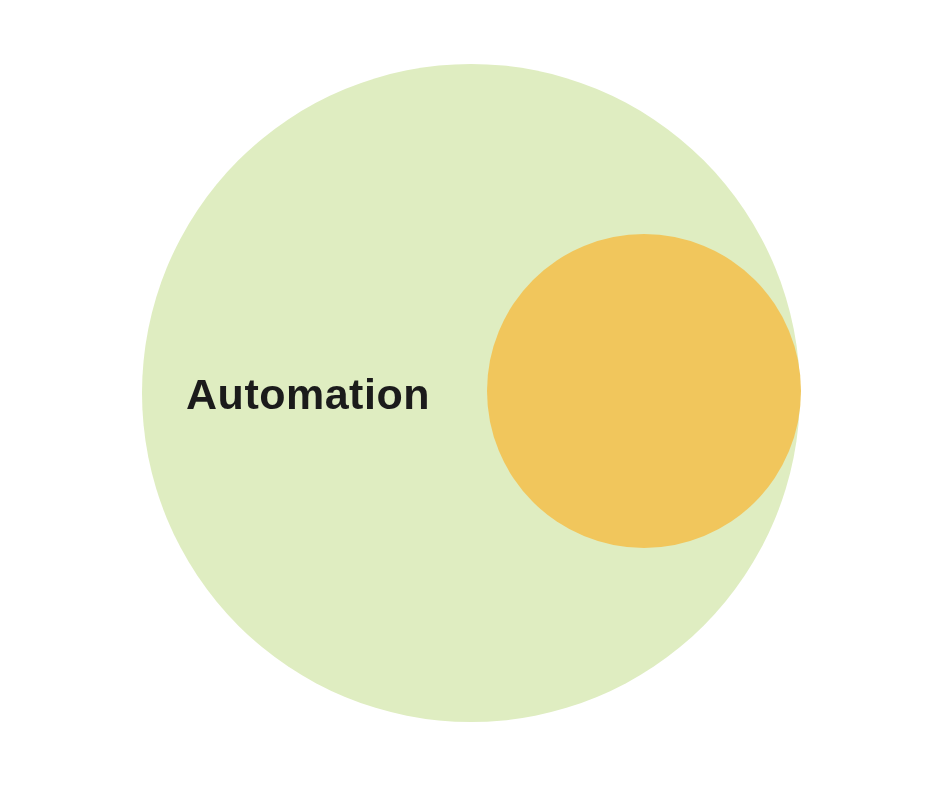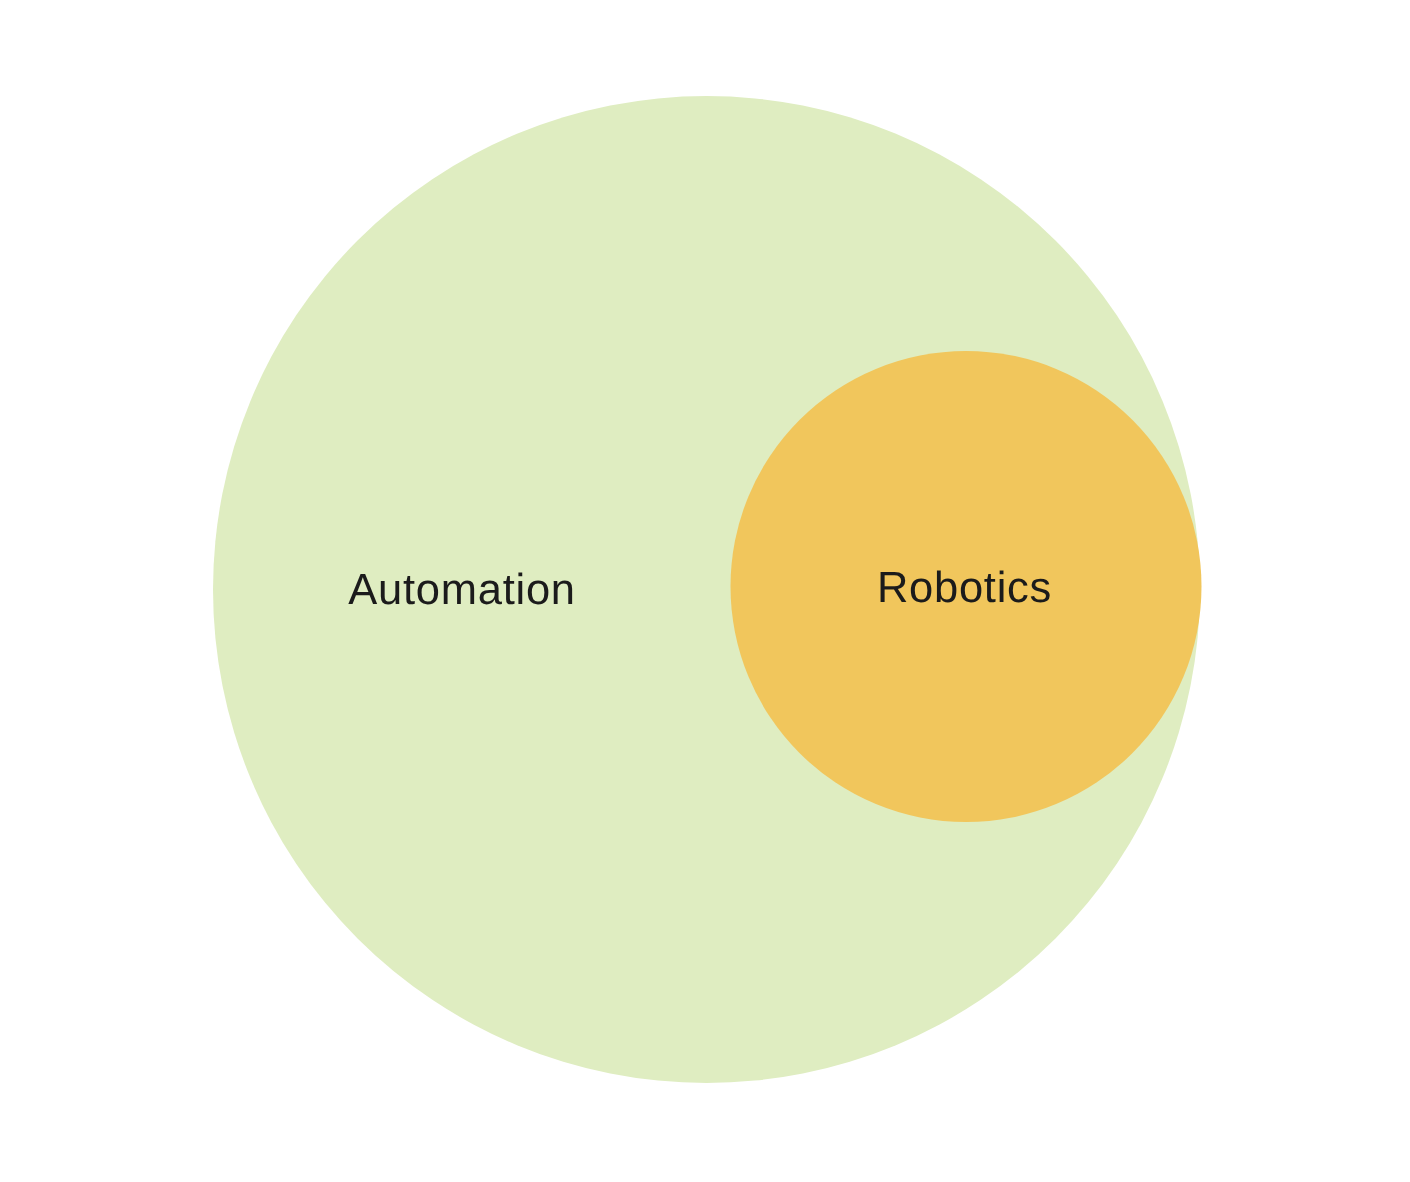--- a/index.html
+++ b/index.html
@@ -27,22 +27,22 @@
   }
   .circle-inner {
     left: 487px;
     top: 234px;
     width: 314px;
     height: 314px;
   }
   .set-label {
     position: absolute;
     transform: translate(-50%, -50%);
-    font-size: 29px;
-    font-weight: 400;
+    font-size: 43px;
+    font-weight: 700;
     letter-spacing: 0.5px;
     white-space: nowrap;
     color: #1b1b1b;
   }
   .label-outer {
     left: 308px;
     top: 394px;
   }
   .label-inner {
     left: 643px;
@@ -53,15 +53,14 @@
 <body>
 
 <div class="canvas" style="background: rgb(255, 255, 255);">
 
   <div class="circle circle-outer" style="background: rgb(223, 237, 193);"></div>
 
   <div class="circle circle-inner" style="background: rgb(241, 198, 92);"></div>
 
   <div class="set-label label-outer" style="color: rgb(27, 27, 27);">Automation</div>
 
-  <div class="set-label label-inner" style="color: rgb(27, 27, 27);">Robotics</div>
 
 </div>
 
 </body></html>

